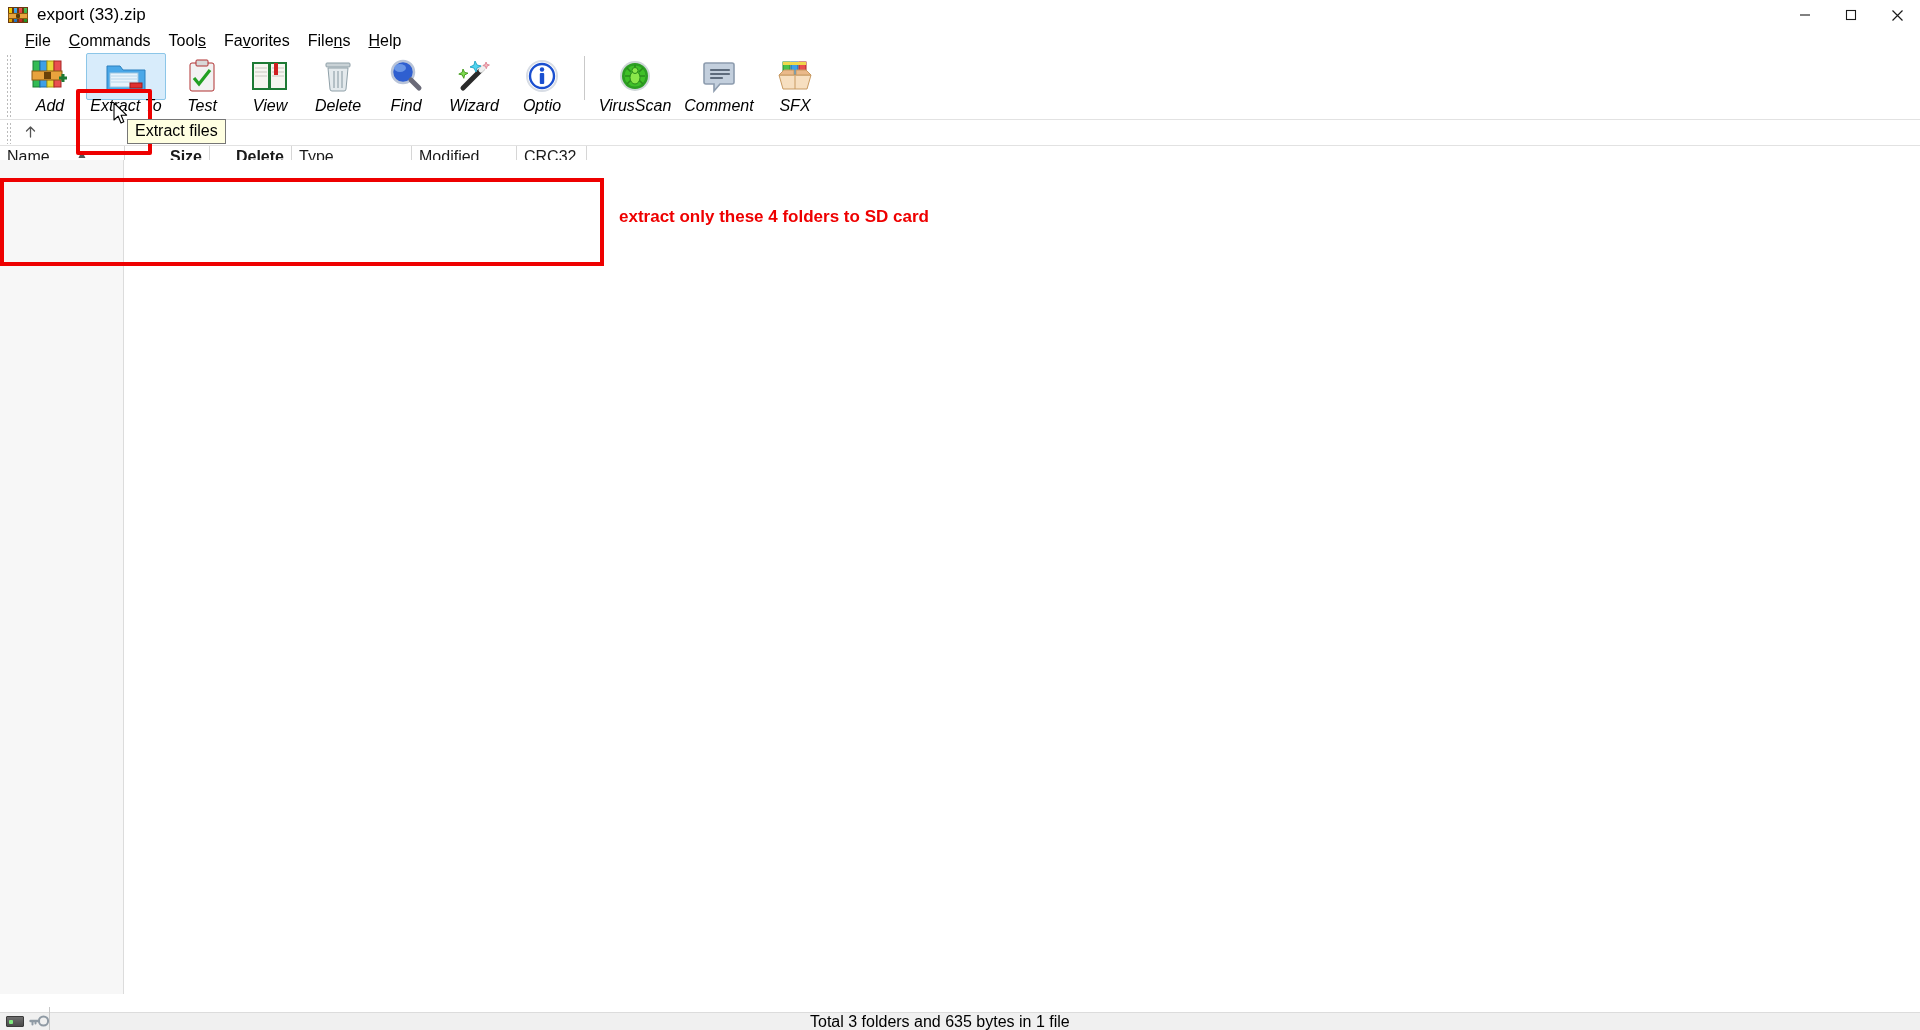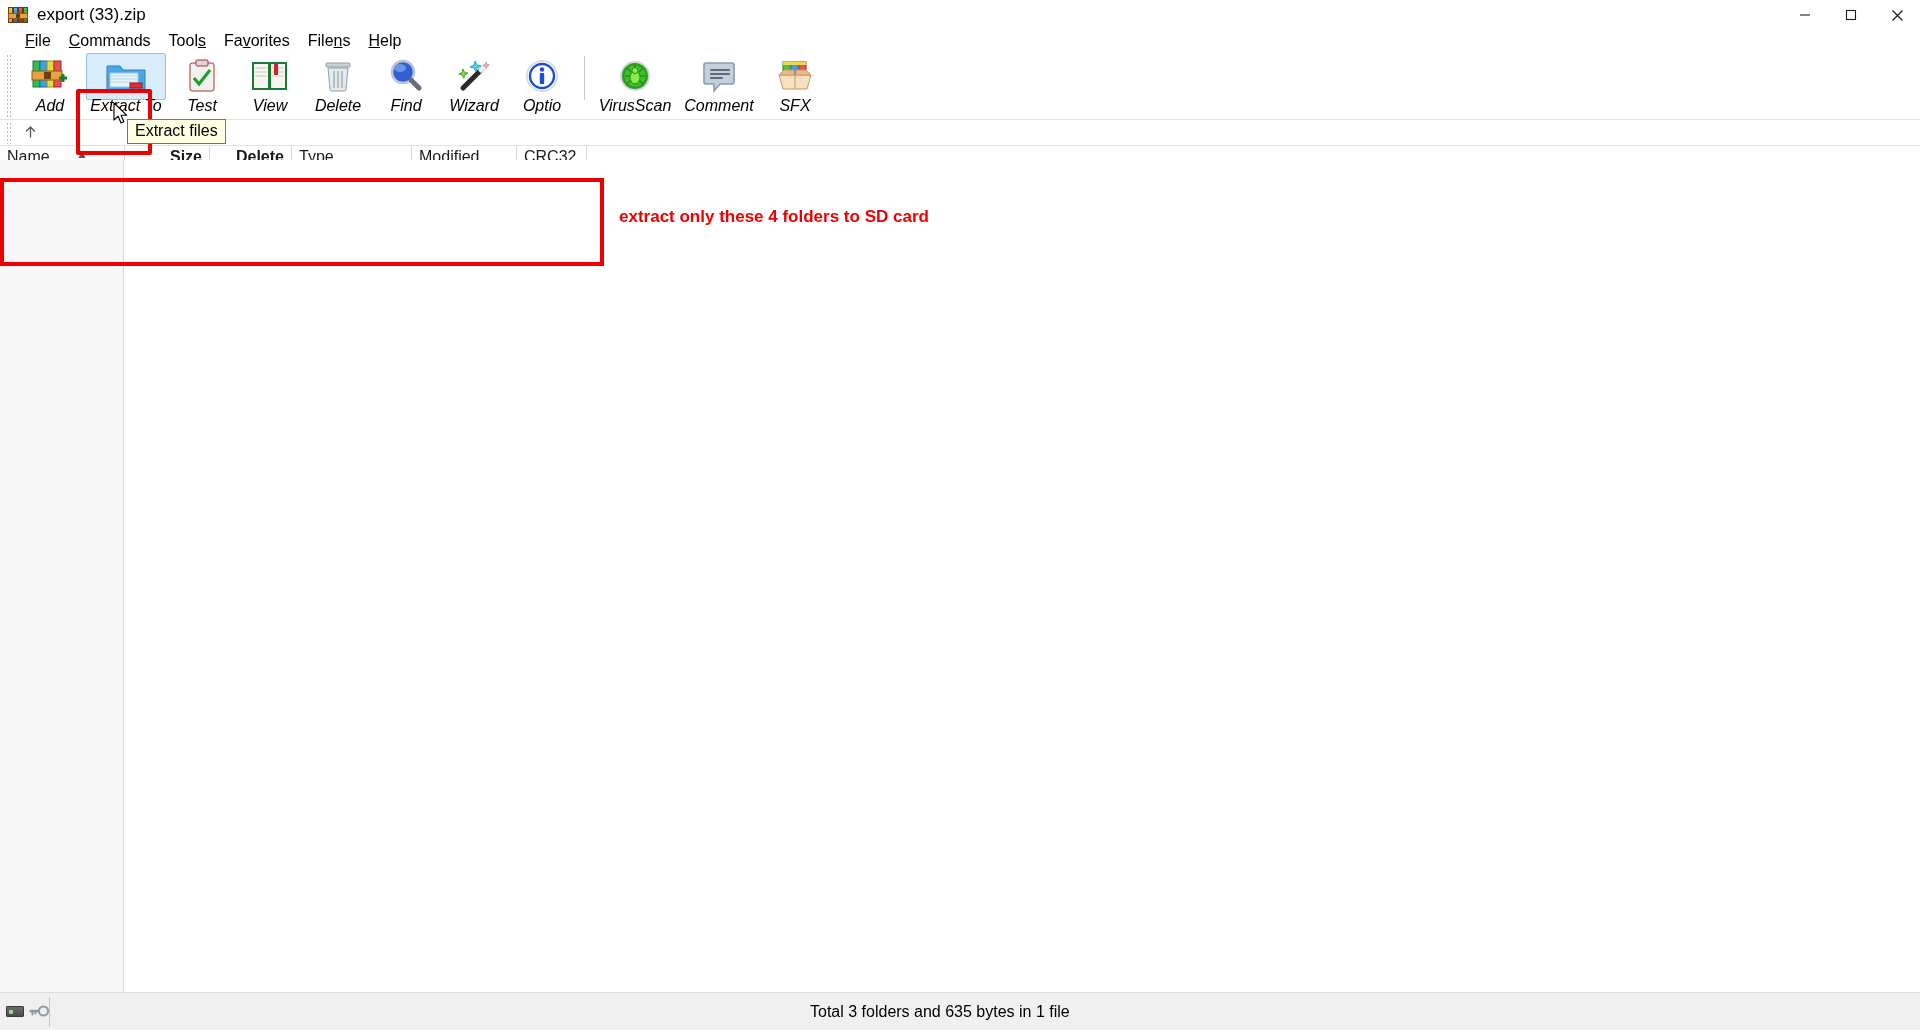--- a/index.html
+++ b/index.html
@@ -235,21 +235,21 @@
     border-right: 1px solid #dcdcdc;
   }
   .rightpane {
     position: absolute; left: 124px; top: 0; right: 0; bottom: 0;
     background: #ffffff;
   }
 
   
   .statusbar {
     position: absolute; left: 0; right: 0; bottom: 0;
-    height: 38px;
+    height: 18px;
     background: #f0f0f0;
     border-top: 1px solid #dcdcdc;
     display: flex; align-items: center;
     font-size: 16px; color: #000;
   }
   .status-cell-icons {
     width: 50px; height: 30px;
     display: flex; align-items: center; gap: 5px;
     padding-left: 6px;
     border-right: 1px solid #c8c8c8;

